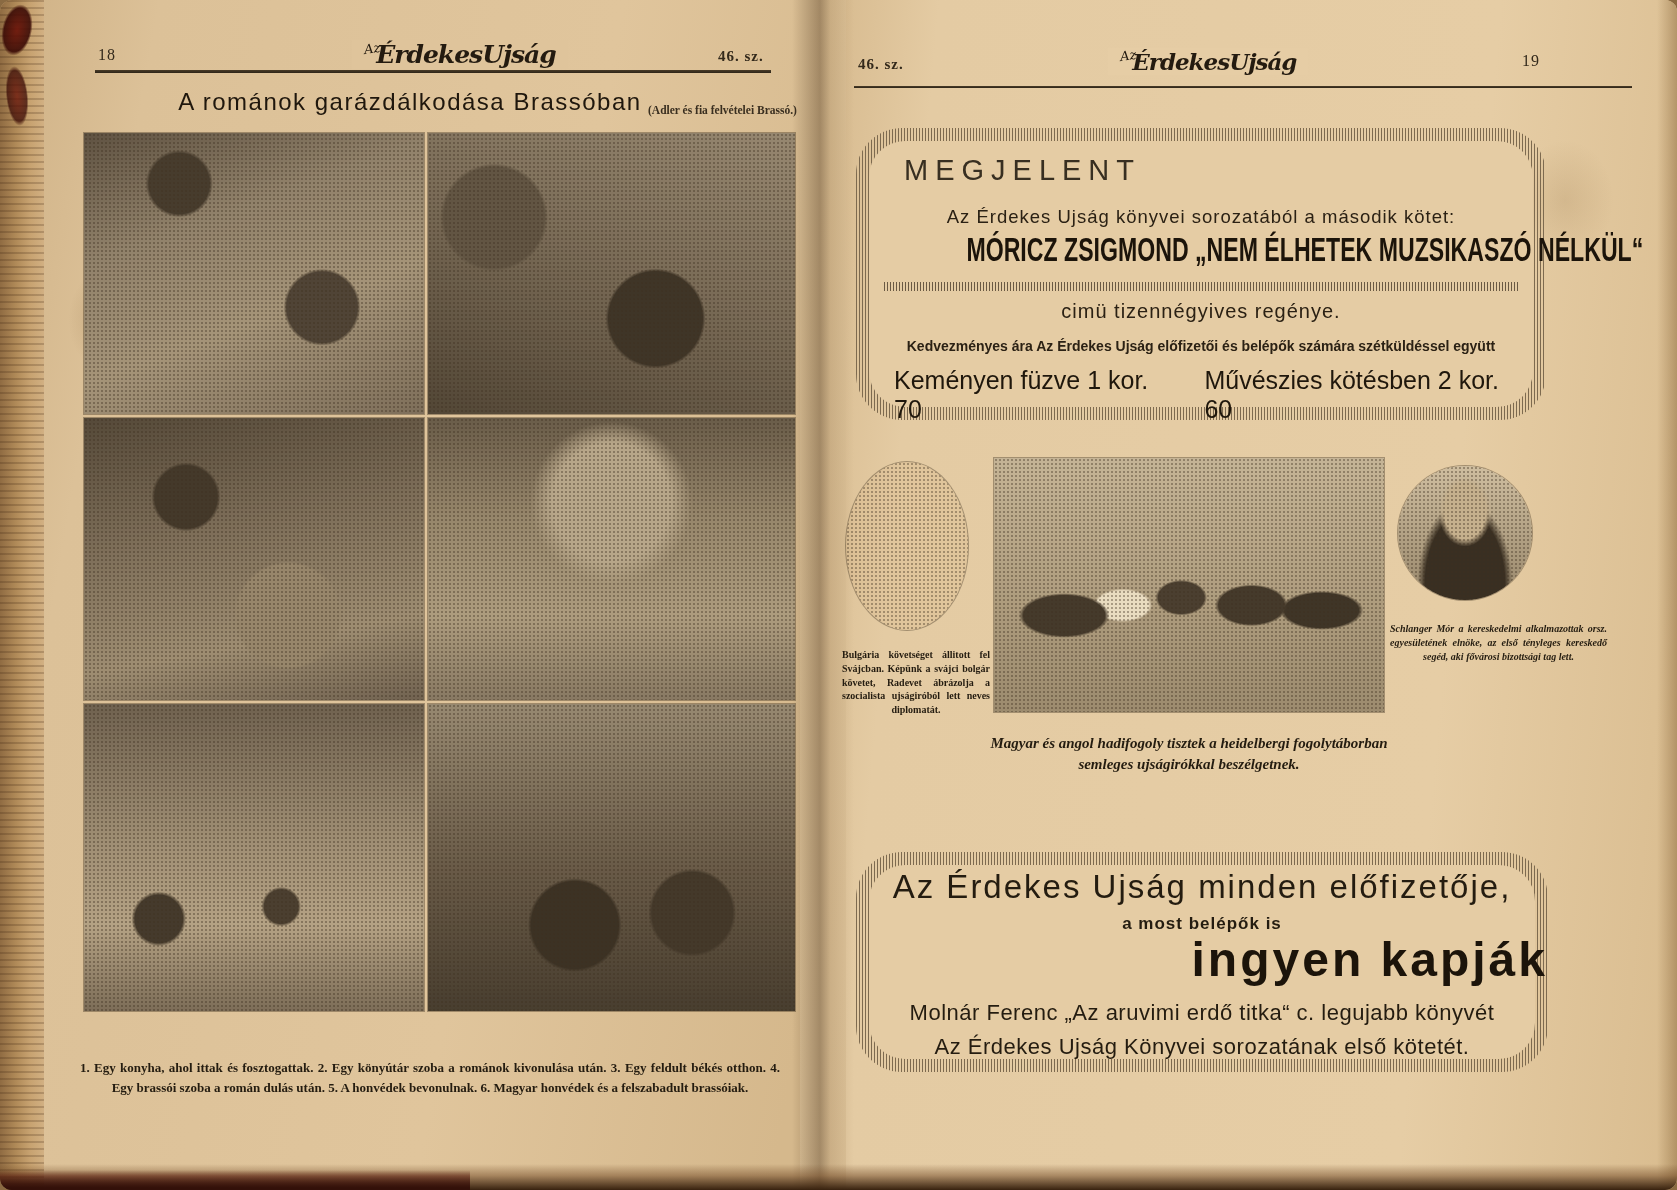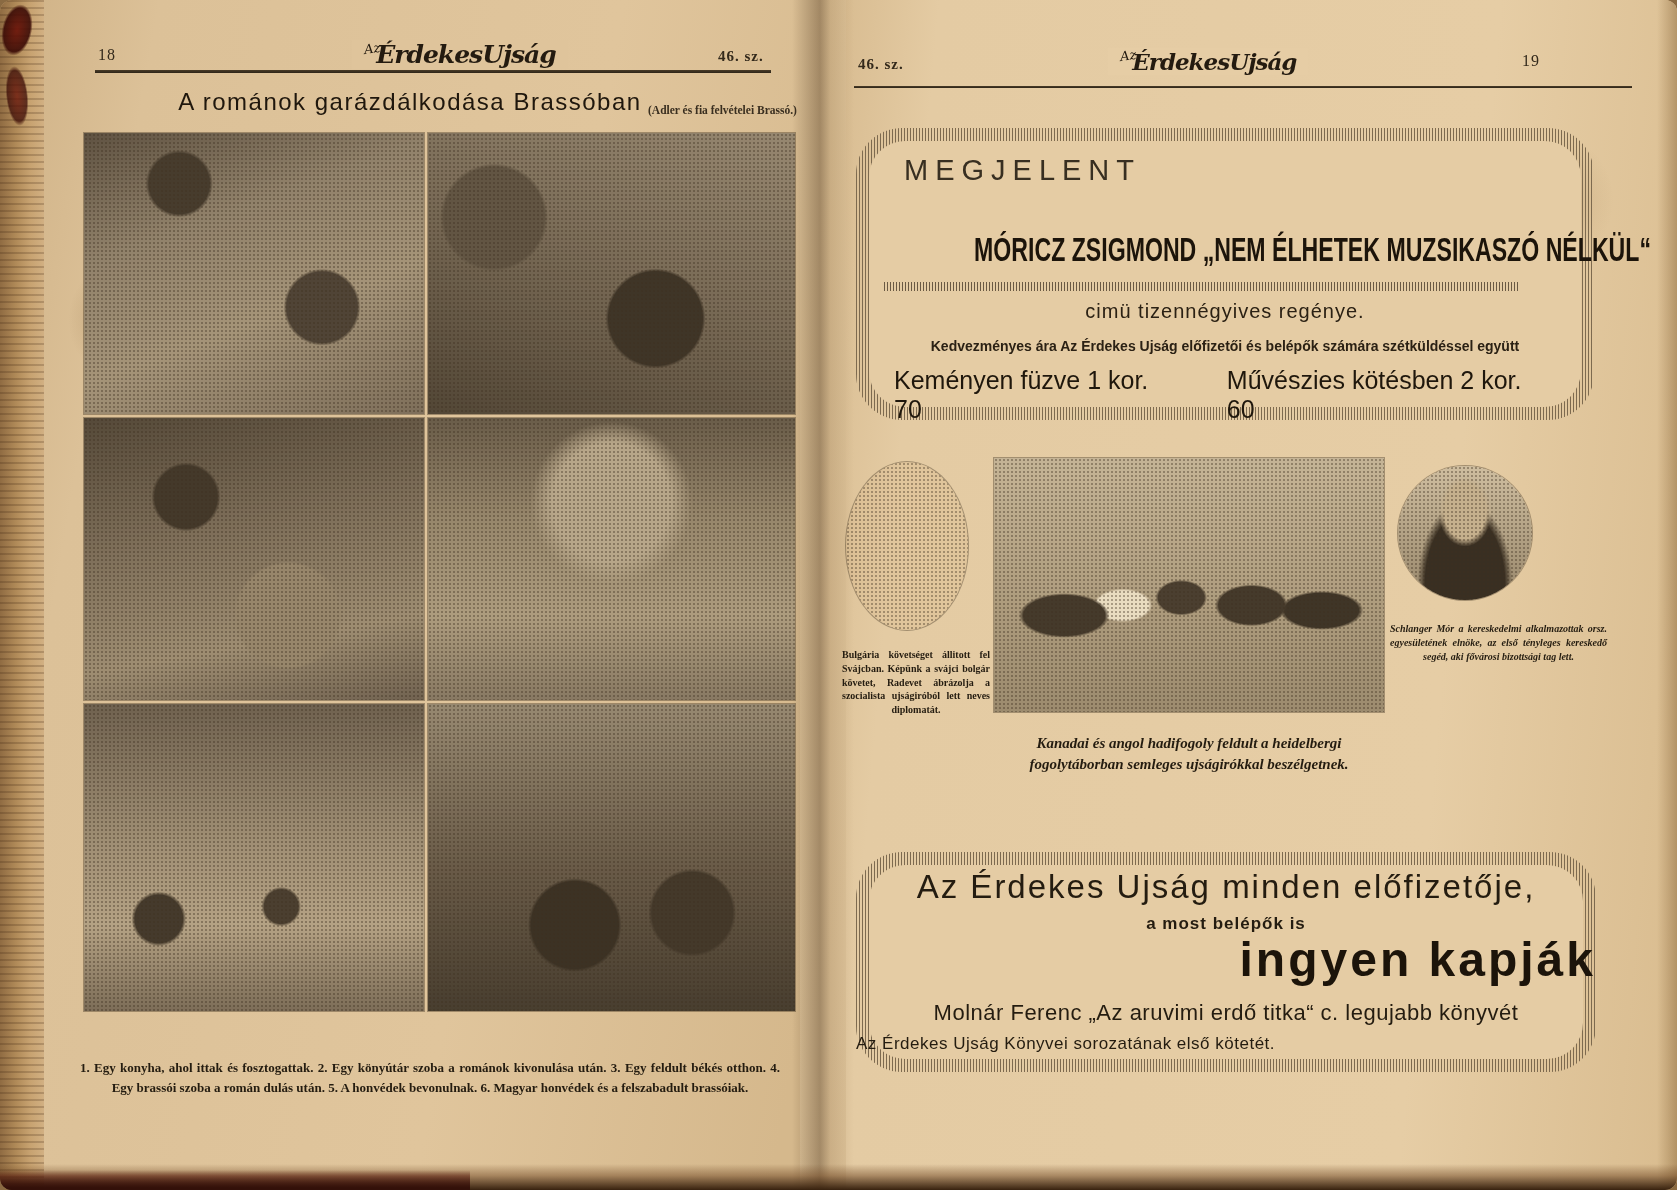--- a/index.html
+++ b/index.html
@@ -76,21 +76,21 @@
   .ph6{left:428px;top:704px;width:367px;height:307px;
       background:radial-gradient(circle at 40% 72%,#211c15 0 14%,transparent 15%),
                  radial-gradient(circle at 72% 68%,#2a241c 0 12%,transparent 13%),
                  linear-gradient(180deg,#8d8370 0%,#554b3e 55%,#2f2a22 100%);}
   .lp-caption{position:absolute;left:80px;top:1058px;width:700px;
       font-size:13px;font-weight:bold;line-height:1.5;color:#241c10;
       text-align:justify;text-align-last:center;}
 
   
   .adbox{position:absolute;border-radius:46px;
-      background:repeating-linear-gradient(90deg,#7d6a4f 0 1px,rgba(125,106,79,0) 1px 3px);padding-left:48px;}
+      background:repeating-linear-gradient(90deg,#7d6a4f 0 1px,rgba(125,106,79,0) 1px 3px);}
   .adbox .inner{position:absolute;inset:13px;border-radius:36px;background:#e5cca4;}
   .adbox1{left:856px;top:128px;width:690px;height:292px;}
   .adbox2{left:856px;top:852px;width:692px;height:220px;}
 
   .megjelent{position:absolute;left:48px;top:26px;font-family:"Liberation Sans",sans-serif;
       font-size:29px;letter-spacing:7px;color:#382f21;}
   .series{position:absolute;left:0;top:78px;width:100%;text-align:center;
       font-family:"Liberation Sans",sans-serif;font-size:18.5px;letter-spacing:1px;color:#2b2114;}
   .bigtitle{position:absolute;left:0;top:102px;width:100%;text-align:center;white-space:nowrap;
       font-family:"Liberation Sans",sans-serif;font-weight:bold;font-size:34px;color:#1c140a;
@@ -131,22 +131,22 @@
 
   
   .sub1{position:absolute;left:0;top:16px;width:100%;text-align:center;
       font-family:"Liberation Sans",sans-serif;font-size:33px;letter-spacing:2px;color:#241c10;}
   .sub2{position:absolute;left:0;top:62px;width:100%;text-align:center;
       font-family:"Liberation Sans",sans-serif;font-weight:bold;font-size:17px;letter-spacing:1px;color:#241c10;}
   .sub3{position:absolute;left:0;top:80px;width:100%;text-align:right;
       font-family:"Liberation Sans",sans-serif;font-weight:bold;font-size:48px;letter-spacing:3px;color:#1c140a;}
   .sub4{position:absolute;left:0;top:148px;width:100%;text-align:center;
       font-family:"Liberation Sans",sans-serif;font-size:22px;letter-spacing:.5px;color:#241c10;}
-  .sub5{position:absolute;left:0;top:182px;width:100%;text-align:left;
-      font-family:"Liberation Sans",sans-serif;font-size:17px;letter-spacing:.5px;color:#241c10;}
+  .sub5{position:absolute;left:0;top:182px;width:100%;text-align:center;
+      font-family:"Liberation Sans",sans-serif;font-size:22px;letter-spacing:.5px;color:#241c10;}
 </style>
 </head>
 <body>
 
 <div class="scan">
 
   <div class="book-edge"></div>
   <div class="red-mark rm1"></div>
   <div class="red-mark rm2"></div>
 
@@ -182,35 +182,36 @@
   <div class="hdr-rule" style="left:854px;top:86px;width:778px;height:2px;"></div>
   <span class="hdr-issue" style="left:858px;top:56px;">46. sz.</span>
   <div class="masthead mh-right">
     <span class="az">Az</span><span class="nm">ÉrdekesUjság</span>
   </div>
   <span class="hdr-num" style="left:1522px;top:52px;">19</span>
 
   <div class="adbox adbox1">
     <div class="inner"></div>
     <div class="megjelent">MEGJELENT</div>
+    <div class="series">Az Érdekes Ujság könyvei sorozatából a második kötet:</div>
     <div class="bigtitle">MÓRICZ ZSIGMOND „NEM ÉLHETEK MUZSIKASZÓ NÉLKÜL“</div>
     <div class="hairline"></div>
     <div class="subtitle">cimü tizennégyives regénye.</div>
     <div class="pricenote">Kedvezményes ára Az Érdekes Ujság előfizetői és belépők számára szétküldéssel együtt</div>
     <div class="prices">
       <span>Keményen füzve 1 kor. 70</span>
       <span>Művészies kötésben 2 kor. 60</span>
     </div>
   </div>
 
   <div class="photo portrait-left"></div>
   <div class="cap-small cap-bulg">Bulgária követséget állitott fel Svájcban. Képünk a svájci bolgár követet, Radevet ábrázolja a szocialista ujságiróból lett neves diplomatát.</div>
 
   <div class="photo photo-center"></div>
-  <div class="cap-center">Kanadai és angol hadifogoly feldult a heidelbergi fogolytáborban semleges ujságirókkal beszélgetnek.</div>
+  <div class="cap-center">Magyar és angol hadifogoly tisztek a heidelbergi fogolytáborban semleges ujságirókkal beszélgetnek.</div>
 
   <div class="photo portrait-right"></div>
   <div class="cap-small cap-schl">Schlanger Mór a kereskedelmi alkalmazottak orsz. egyesületének elnöke, az első tényleges kereskedő segéd, aki fővárosi bizottsági tag lett.</div>
 
   <div class="adbox adbox2">
     <div class="inner"></div>
     <div class="sub1">Az Érdekes Ujság minden előfizetője,</div>
     <div class="sub2">a most belépők is</div>
     <div class="sub3">ingyen kapják</div>
     <div class="sub4">Molnár Ferenc „Az aruvimi erdő titka“ c. legujabb könyvét</div>

